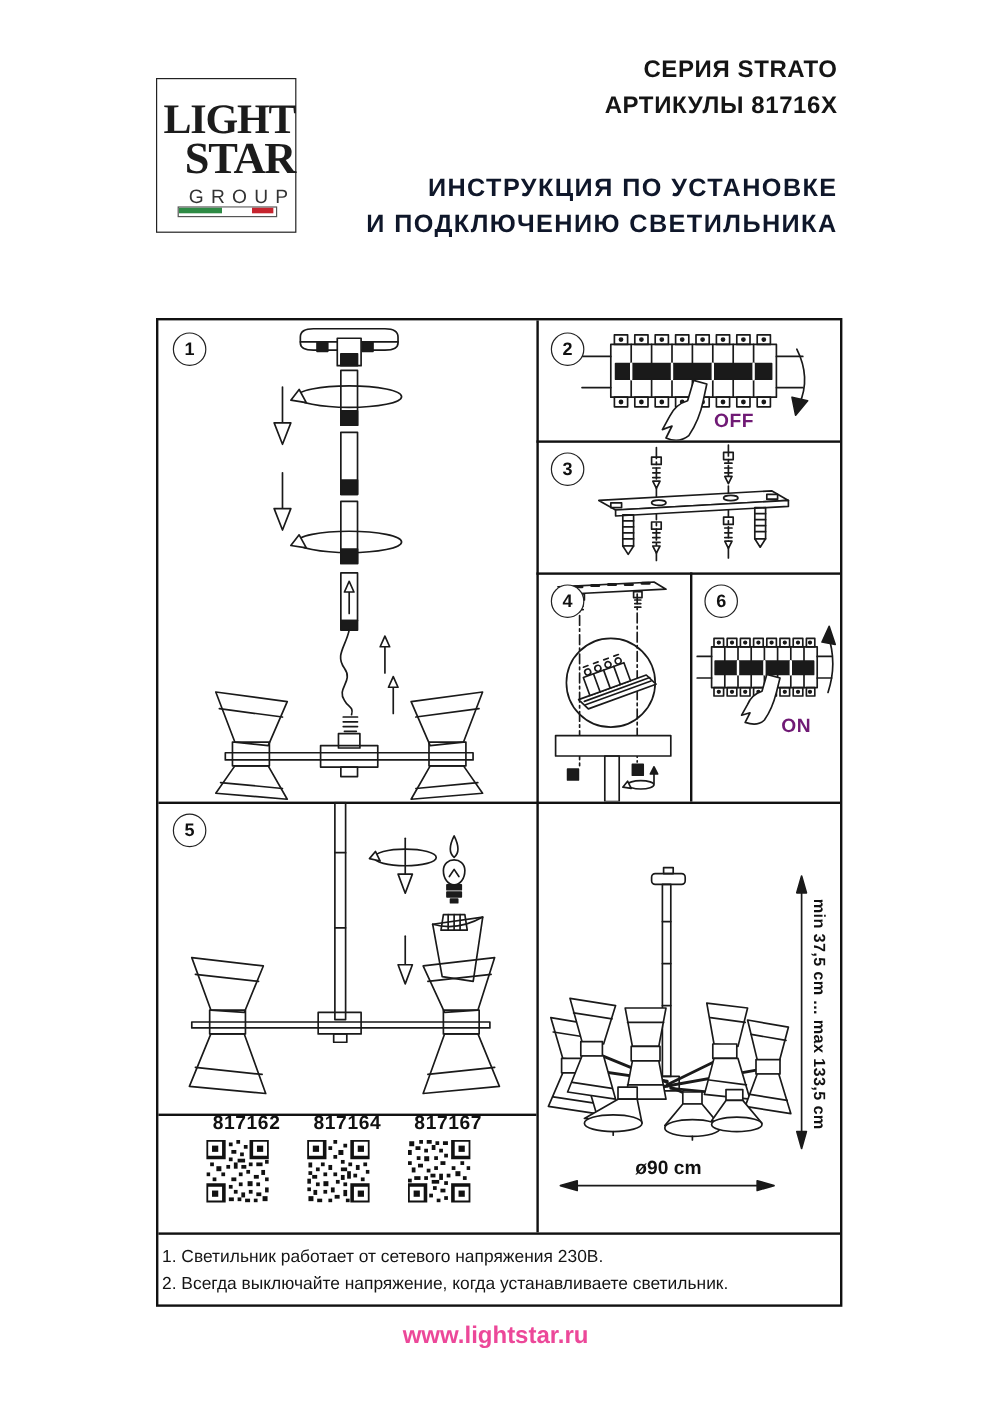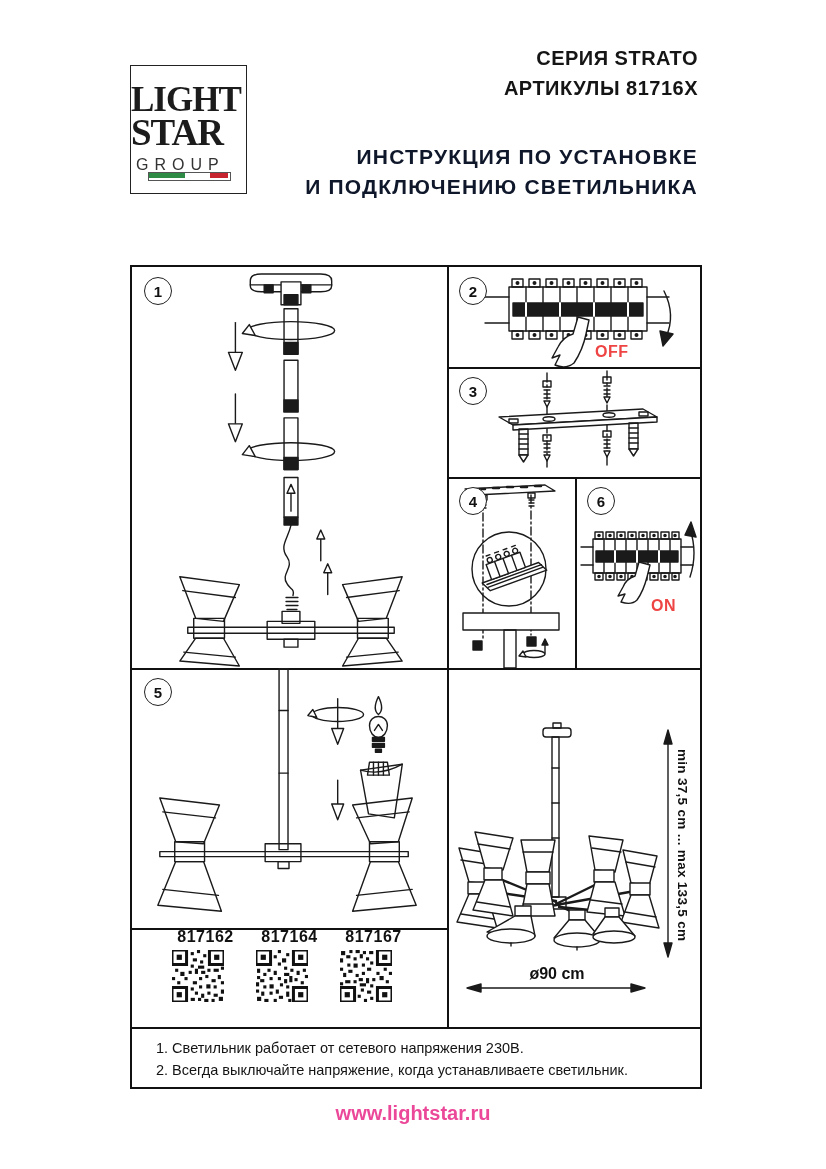--- a/index.html
+++ b/index.html
@@ -3,51 +3,51 @@
 <meta charset="utf-8">
 <style>
   html,body{margin:0;padding:0;background:#fff;}
   body{width:826px;height:1169px;position:relative;font-family:"Liberation Sans",sans-serif;color:#111;}
   .abs{position:absolute;}
   svg{display:block;}
   svg *{vector-effect:non-scaling-stroke;}
   .lineart{stroke:#1a1a1a;stroke-width:1.4;fill:none;stroke-linecap:round;stroke-linejoin:round;}
 
   
-  .logo-box{left:130px;top:65px;width:115px;height:127px;border:1.5px solid #222;background:#fff;text-align:left;}
+  .logo-box{left:130px;top:65px;width:115px;height:127px;border:1.5px solid #222;background:#fff;text-align:right;}
   .logo-word{font-family:"Liberation Serif",serif;font-weight:bold;color:#1c1c1c;line-height:.92;}
   .logo-w1{font-size:35px;margin-top:18px;letter-spacing:-1px;}
   .logo-w2{font-size:37px;letter-spacing:-1px;}
   .logo-w3{font-family:"Liberation Sans",sans-serif;font-weight:400;font-size:16px;letter-spacing:6px;margin-top:6px;margin-left:5px;color:#333;}
   .logo-flag{position:absolute;left:17px;bottom:12px;width:81px;height:7px;border:1px solid #555;display:flex;}
   .title-block{right:128px;top:43px;text-align:right;font-weight:bold;color:#151515;}
   .title-line{font-size:20px;line-height:30px;letter-spacing:.5px;}
   .instr-block{right:128px;top:142px;text-align:right;font-weight:bold;color:#0f172a;}
   .instr-line{font-size:21px;line-height:30px;letter-spacing:1.2px;}
 
   
   .frame{left:130px;top:265px;width:568px;height:820px;border:2px solid #111;}
   .divider{position:absolute;background:#111;}
   .cell{position:absolute;}
   .pnum{position:absolute;left:12px;top:10px;width:26px;height:26px;border:1.5px solid #222;border-radius:50%;
         display:flex;align-items:center;justify-content:center;font-size:15px;font-weight:600;color:#111;background:#fff;z-index:3;}
-  .switch-label{position:absolute;font-size:16px;font-weight:bold;letter-spacing:.5px;color:#ef4444;}
+  .switch-label{position:absolute;font-size:16px;font-weight:bold;letter-spacing:.5px;color:#701a75;}
 
   
   .qr-row{display:flex;justify-content:center;gap:16px;}
   .qr-item{width:68px;text-align:center;}
   .qr-num{font-size:16px;font-weight:bold;letter-spacing:.5px;margin-bottom:4px;}
 
   
   .vdim{position:absolute;writing-mode:vertical-rl;text-orientation:mixed;font-weight:bold;font-size:13.5px;
         left:228px;top:62px;height:230px;text-align:center;letter-spacing:.3px;}
   .hdim{position:absolute;left:35px;top:297px;width:150px;text-align:center;font-weight:bold;font-size:16px;}
 
   
-  .notes{padding:10px 0 0 24px;font-size:14.5px;line-height:1.55;color:#141414;}
+  .notes{padding:10px 0 0 3px;font-size:14.5px;line-height:1.55;color:#141414;}
 
   
   .footer{left:0;top:1102px;width:826px;text-align:center;font-size:20px;font-weight:bold;color:#ec4899;}
 </style>
 </head>
 <body>
 
 <div class="abs logo-box">
   <div class="logo-word logo-w1">LIGHT</div>
   <div class="logo-word logo-w2">STAR</div>

